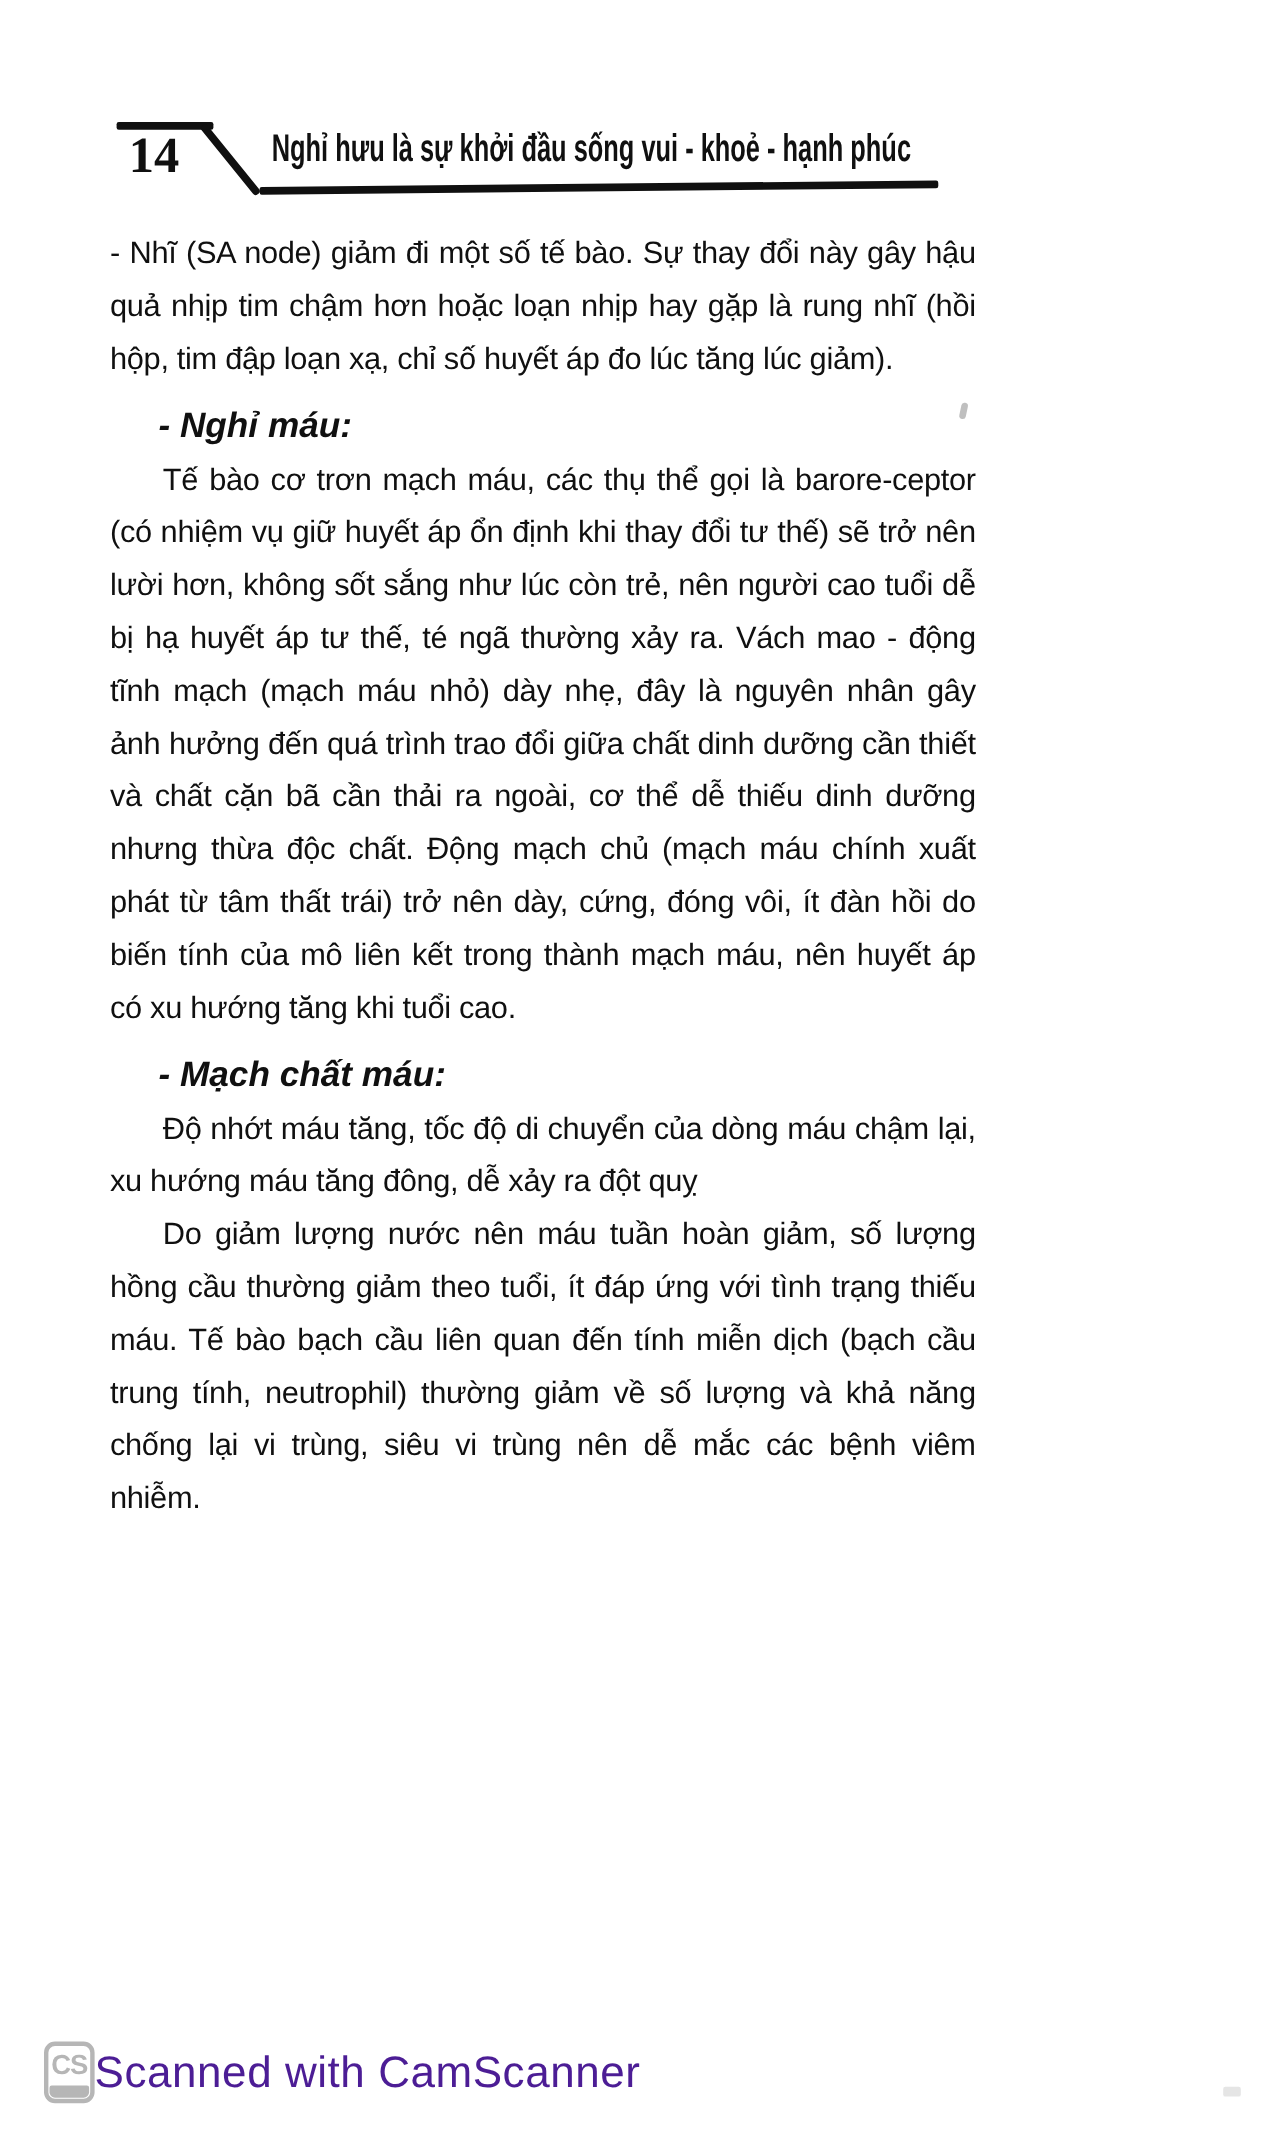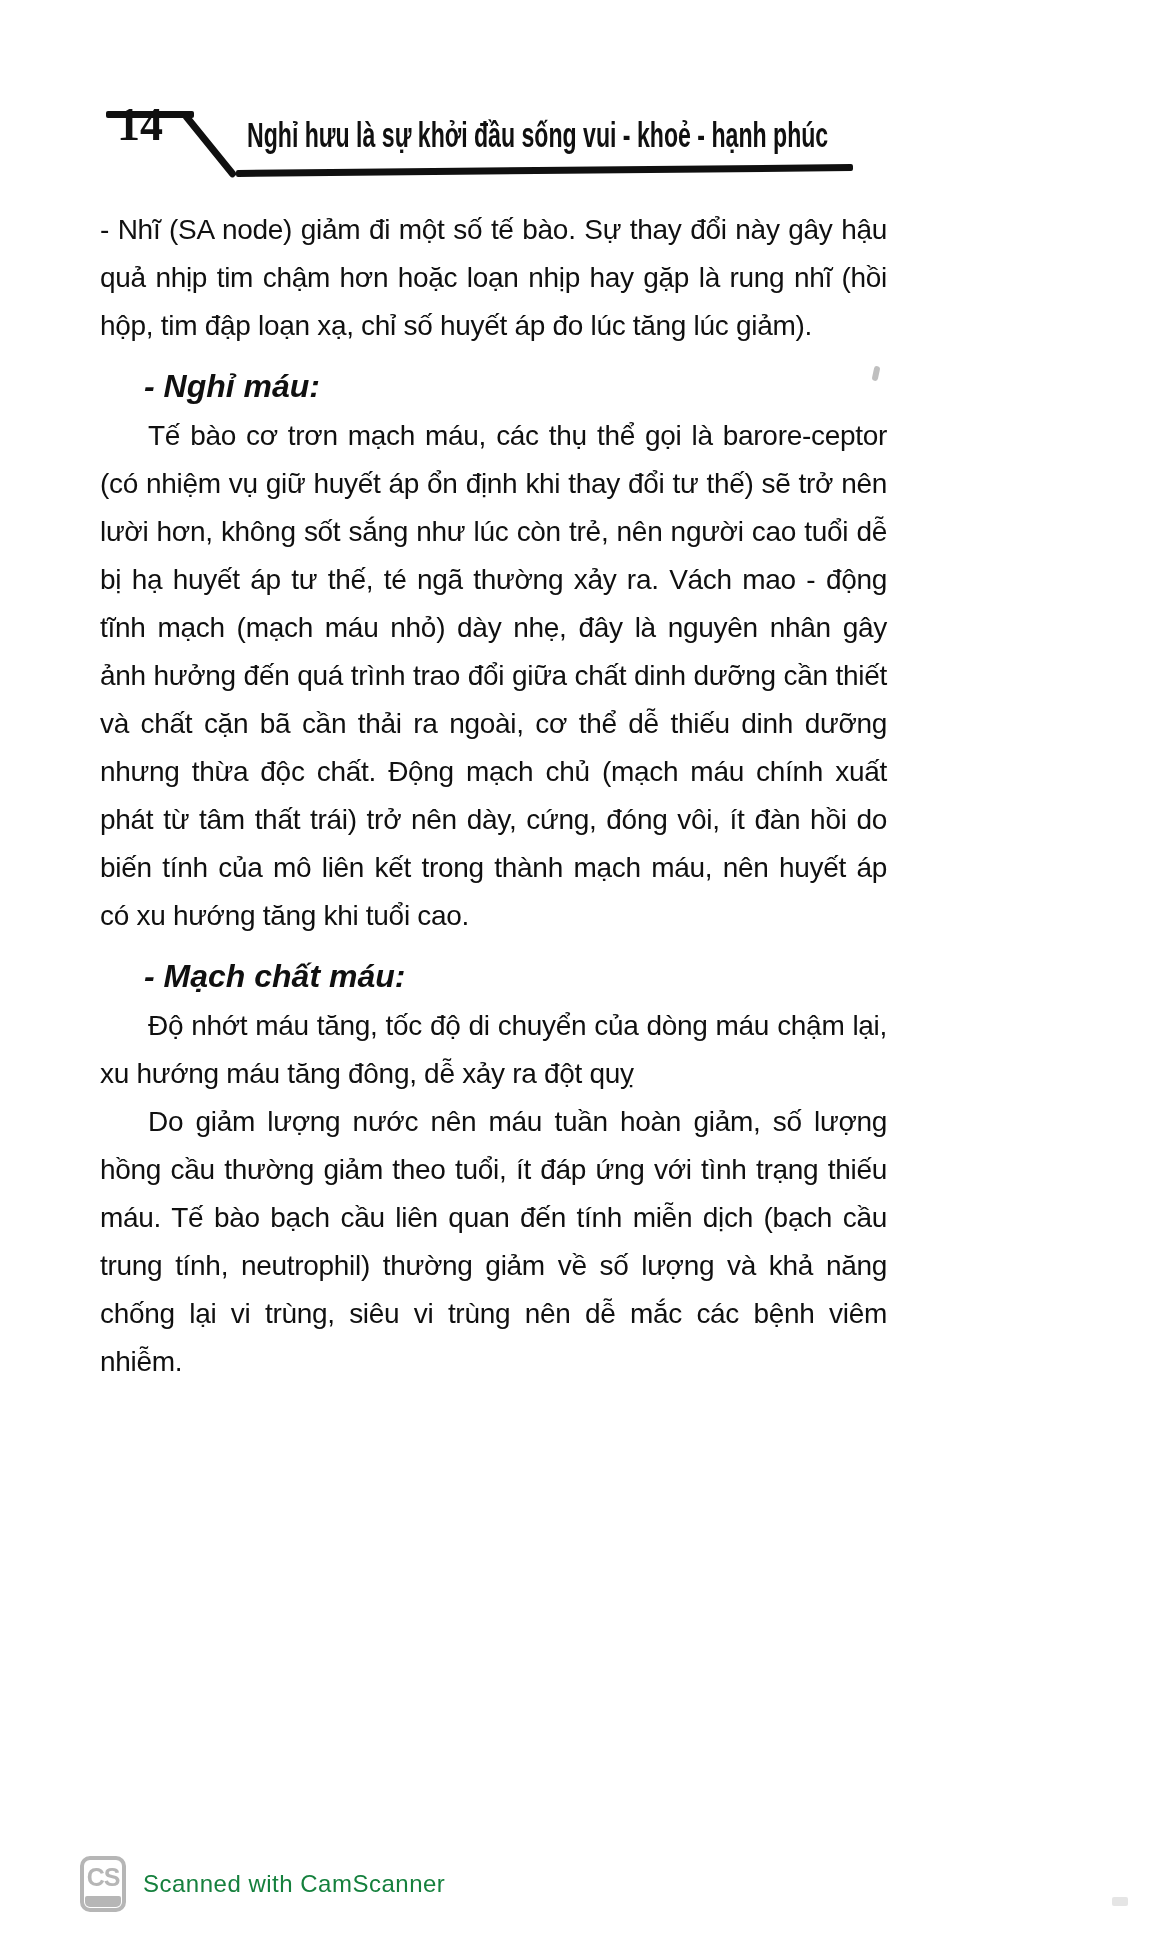--- a/index.html
+++ b/index.html
@@ -17,21 +17,21 @@
   .hbar {
     position: absolute; left: 106px; top: 111px;
     width: 88px; height: 7px; background: #101010; border-radius: 2px;
   }
   .diag {
     position: absolute; left: 187px; top: 112px;
     width: 80px; height: 7px; background: #101010; border-radius: 3px;
     transform: rotate(51deg); transform-origin: 0 0;
   }
   .page-num {
-    position: absolute; left: 117px; top: 102px;
+    position: absolute; left: 117px; top: 118px;
     font-family: "Liberation Serif", "DejaVu Serif", serif;
     font-weight: 700; font-size: 46px; line-height: 1;
   }
   .running-title {
     position: absolute; left: 247px; top: 116px;
     font-weight: 700; font-size: 35px; line-height: 1.1;
     white-space: nowrap;
     transform: scaleX(0.66); transform-origin: 0 50%;
   }
   .title-rule {
@@ -73,38 +73,38 @@
   }
   .speck-2 {
     position: absolute; left: 1112px; top: 1897px;
     width: 16px; height: 9px; background: #cccccc;
     border-radius: 2px; opacity: 0.5;
   }
 
   
   .scan-footer {
     position: absolute; left: 40px; top: 1856px;
-    display: flex; align-items: center; gap: 17px; margin-left: 40px;
+    display: flex; align-items: center; 
   }
   .cs-logo {
     width: 46px; height: 56px; box-sizing: border-box;
     border: 4px solid #b6b6b6; border-radius: 10px;
     position: relative;
     display: flex; justify-content: center; align-items: flex-start;
   }
   .cs-logo-text {
     font-weight: 700; font-size: 25px; color: #b6b6b6;
     letter-spacing: -1px; margin-top: 3px;
   }
   .cs-base {
     position: absolute; left: 1px; right: 1px; bottom: 1px;
     height: 11px; background: #b6b6b6; border-radius: 2px 2px 5px 5px;
   }
   .footer-label {
-    font-size: 24px; color: #15803d; letter-spacing: 0.5px;
+    font-size: 40px; color: #4c1d95; letter-spacing: 0.5px;
   }
 </style>
 </head>
 <body>
 
 <header class="page-header">
   <div class="hbar"></div>
   <div class="diag"></div>
   <div class="page-num">14</div>
   <div class="running-title">Nghỉ hưu là sự khởi đầu sống vui - khoẻ - hạnh phúc</div>

